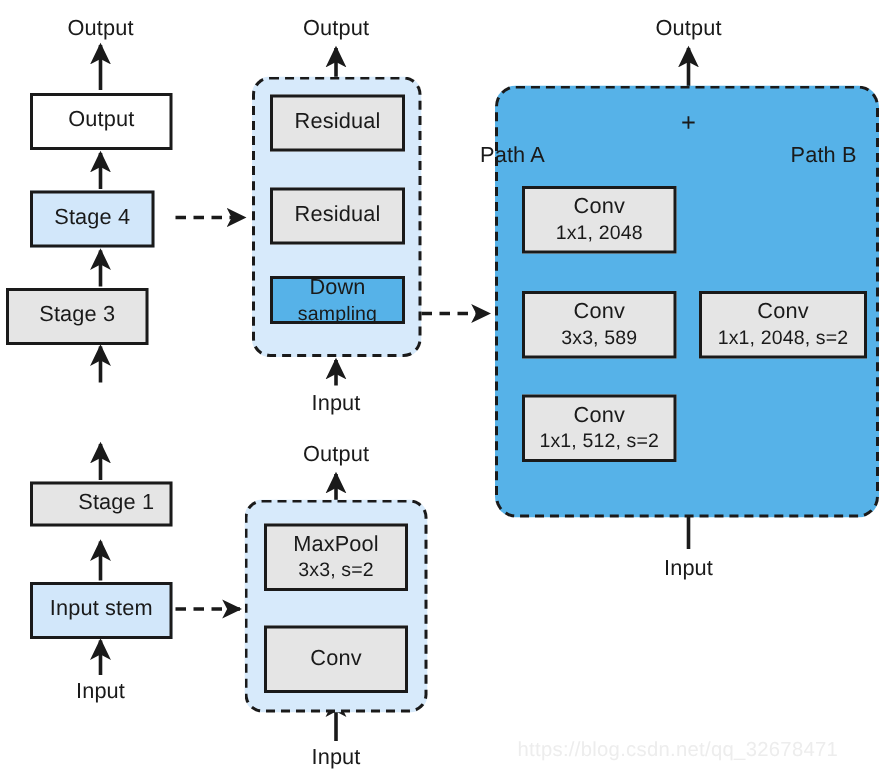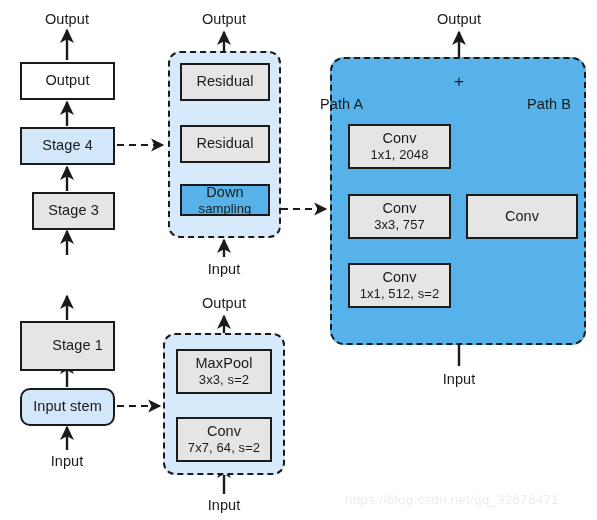--- a/index.html
+++ b/index.html
@@ -140,30 +140,30 @@
     </g>
 
     <circle cx="459" cy="82" r="14.5" fill="#ffffff" stroke="#1a1a1a" stroke-width="2.4"></circle>
   </svg>
 
   <div class="label center" data-name="backbone-top-label" style="left:67px; top:11px;">Output</div>
 
   <div class="box light" data-name="backbone-block-output" style="left:20px; top:62px; width:95px; height:38px;">
     <span data-name="backbone-block-output-label">Output</span>
   </div>
-  <div class="box light" data-name="backbone-block-stage-4" style="left:20px; top:127px; width:95px; height:38px; background:#d2e7fa;">
+  <div class="box light" data-name="backbone-block-stage-4" style="left:20px; top:127px; width:83px; height:38px; background:#d2e7fa;">
     <span data-name="backbone-block-stage-4-label">Stage 4</span>
   </div>
-  <div class="box" data-name="backbone-block-stage-3" style="left:32px; top:192px; width:83px; height:38px;align-items:center;">
+  <div class="box" data-name="backbone-block-stage-3" style="left:4px; top:192px; width:95px; height:38px;align-items:center;">
     <span data-name="backbone-block-stage-3-label">Stage 3</span>
   </div>
-  <div class="box" data-name="backbone-block-stage-1" style="left:20px; top:321px; width:95px; height:50px;padding-left:20px;">
+  <div class="box" data-name="backbone-block-stage-1" style="left:20px; top:321px; width:95px; height:30px;padding-left:20px;">
     <span data-name="backbone-block-stage-1-label">Stage 1</span>
   </div>
-  <div class="box light" data-name="backbone-block-input-stem" style="left:20px; top:388px; width:95px; height:38px;border-radius:10px;">
+  <div class="box light" data-name="backbone-block-input-stem" style="left:20px; top:388px; width:95px; height:38px;">
     <span data-name="backbone-block-input-stem-label">Input stem</span>
   </div>
 
   <div class="label center" data-name="backbone-bottom-label" style="left:67px; top:453px;">Input</div>
 
   <style>
     [data-name="backbone-block-output"] { background: #ffffff !important; }
   </style>
 
   <div class="label center" data-name="stage-detail-top-label" style="left:224px; top:11px;">Output</div>
@@ -186,47 +186,47 @@
   <div class="label center" data-name="stem-detail-top-label" style="left:224px; top:295px;">Output</div>
 
   <div class="group" data-name="stem-detail-group" style="left:163px; top:333px; width:122px; height:142px;"></div>
 
   <div class="box" data-name="stem-detail-block-maxpool" style="left:176px; top:349px; width:96px; height:45px;">
     <span data-name="stem-detail-block-maxpool-line1">MaxPool</span>
     <span class="l2" data-name="stem-detail-block-maxpool-line2">3x3, s=2</span>
   </div>
   <div class="box" data-name="stem-detail-block-conv" style="left:176px; top:417px; width:96px; height:45px;">
     <span data-name="stem-detail-block-conv-line1">Conv</span>
-    <span class="l2" data-name="stem-detail-block-conv-line2">7x7, 64, s=2</span>
   </div>
 
   <div class="label center" data-name="stem-detail-bottom-label" style="left:224px; top:497px;">Input</div>
 
   <div class="label center" data-name="downsampling-detail-top-label" style="left:459px; top:11px;">Output</div>
 
   <div class="group solidblue" data-name="downsampling-detail-group" style="left:330px; top:57px; width:256px; height:288px;"></div>
 
   <div class="label" data-name="path-a-label" style="left:320px; top:96px;">Path A</div>
   <div class="label" data-name="path-b-label" style="left:527px; top:96px;">Path B</div>
 
   <div class="box" data-name="path-a-block-conv-1x1-2048" style="left:348px; top:124px; width:103px; height:45px;">
     <span data-name="path-a-block-conv-1x1-2048-line1">Conv</span>
     <span class="l2" data-name="path-a-block-conv-1x1-2048-line2">1x1, 2048</span>
   </div>
   <div class="box" data-name="path-a-block-conv-3x3-512" style="left:348px; top:194px; width:103px; height:45px;">
     <span data-name="path-a-block-conv-3x3-512-line1">Conv</span>
-    <span class="l2" data-name="path-a-block-conv-3x3-512-line2">3x3, 757</span>
+    <span class="l2" data-name="path-a-block-conv-3x3-512-line2">3x3, 589</span>
   </div>
   <div class="box" data-name="path-a-block-conv-1x1-512-s2" style="left:348px; top:263px; width:103px; height:45px;">
     <span data-name="path-a-block-conv-1x1-512-s2-line1">Conv</span>
     <span class="l2" data-name="path-a-block-conv-1x1-512-s2-line2">1x1, 512, s=2</span>
   </div>
 
   <div class="box" data-name="path-b-block-conv-1x1-2048-s2" style="left:466px; top:194px; width:112px; height:45px;">
     <span data-name="path-b-block-conv-1x1-2048-s2-line1">Conv</span>
+    <span class="l2" data-name="path-b-block-conv-1x1-2048-s2-line2">1x1, 2048, s=2</span>
   </div>
 
   <div class="plus-label" data-name="sum-node-symbol" style="left:459px; top:82px;">+</div>
 
   <div class="label center" data-name="downsampling-detail-bottom-label" style="left:459px; top:371px;">Input</div>
 
   <div class="watermark" data-name="watermark" style="left:345px; top:492px;">https://blog.csdn.net/qq_32678471</div>
 
 </div>
 

